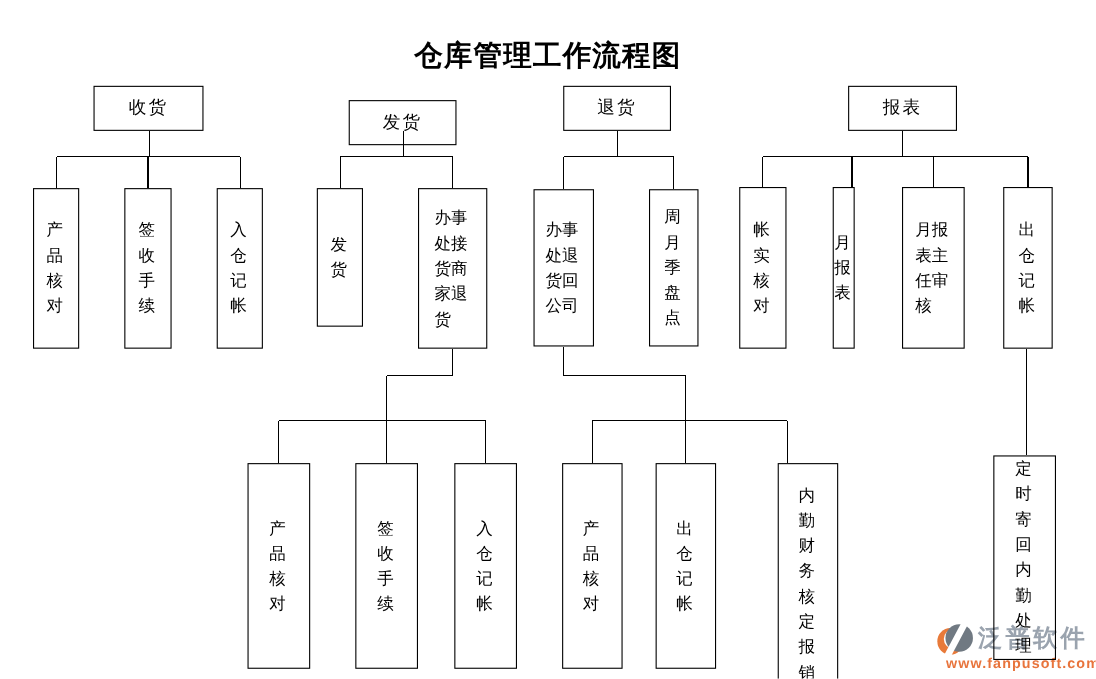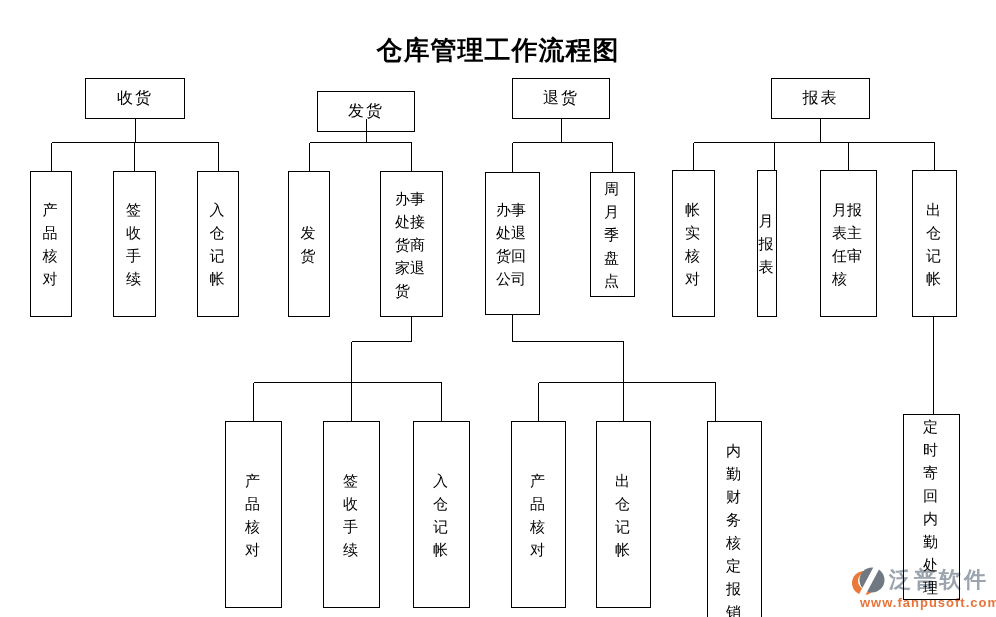--- a/index.html
+++ b/index.html
@@ -79,31 +79,31 @@
   <div class="node" style="left:30px;top:171px;width:42px;height:146px">
     <span>产品核对</span>
   </div>
   <div class="node" style="left:113px;top:171px;width:43px;height:146px">
     <span>签收手续</span>
   </div>
   <div class="node" style="left:197px;top:171px;width:42px;height:146px">
     <span>入仓　记帐</span>
   </div>
 
-  <div class="node" style="left:288px;top:171px;width:42px;height:146px">
+  <div class="node" style="left:288px;top:171px;width:42px;height:126px">
     <span>发　　货</span>
   </div>
   <div class="node w2" style="left:380px;top:171px;width:63px;height:146px">
     <span>办事处接货商家退货</span>
   </div>
 
   <div class="node w2" style="left:485px;top:172px;width:55px;height:143px">
     <span>办事处退货回公司</span>
   </div>
-  <div class="node" style="left:590px;top:172px;width:45px;height:125px">
+  <div class="node" style="left:590px;top:172px;width:45px;height:143px">
     <span>周月季盘点</span>
   </div>
 
   <div class="node" style="left:672px;top:170px;width:43px;height:147px">
     <span>帐实核对</span>
   </div>
   <div class="node" style="left:757px;top:170px;width:20px;height:147px">
     <span>月报表</span>
   </div>
   <div class="node w2" style="left:820px;top:170px;width:57px;height:147px">

